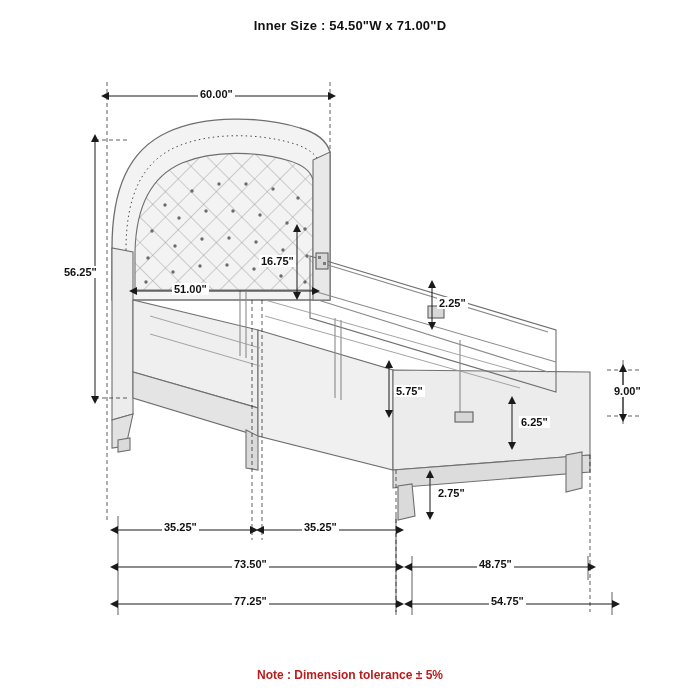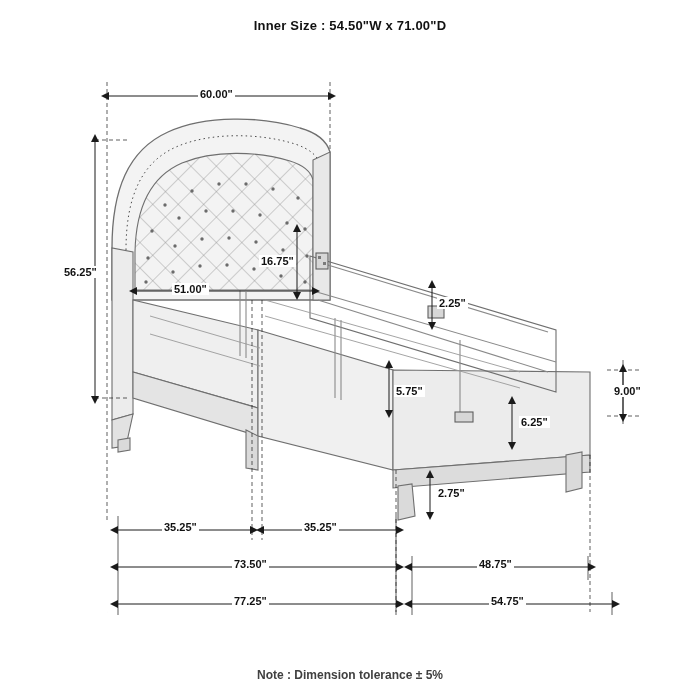--- a/index.html
+++ b/index.html
@@ -27,21 +27,21 @@
     letter-spacing: 0.2px;
   }
   .note {
     position: absolute;
     top: 668px;
     left: 0;
     width: 700px;
     text-align: center;
     font-size: 12px;
     font-weight: bold;
-    color: #404040;
+    color: #b91c1c;
   }
   svg.diagram {
     position: absolute;
     top: 0;
     left: 0;
     width: 700px;
     height: 700px;
   }
   .dimlabel {
     position: absolute;

